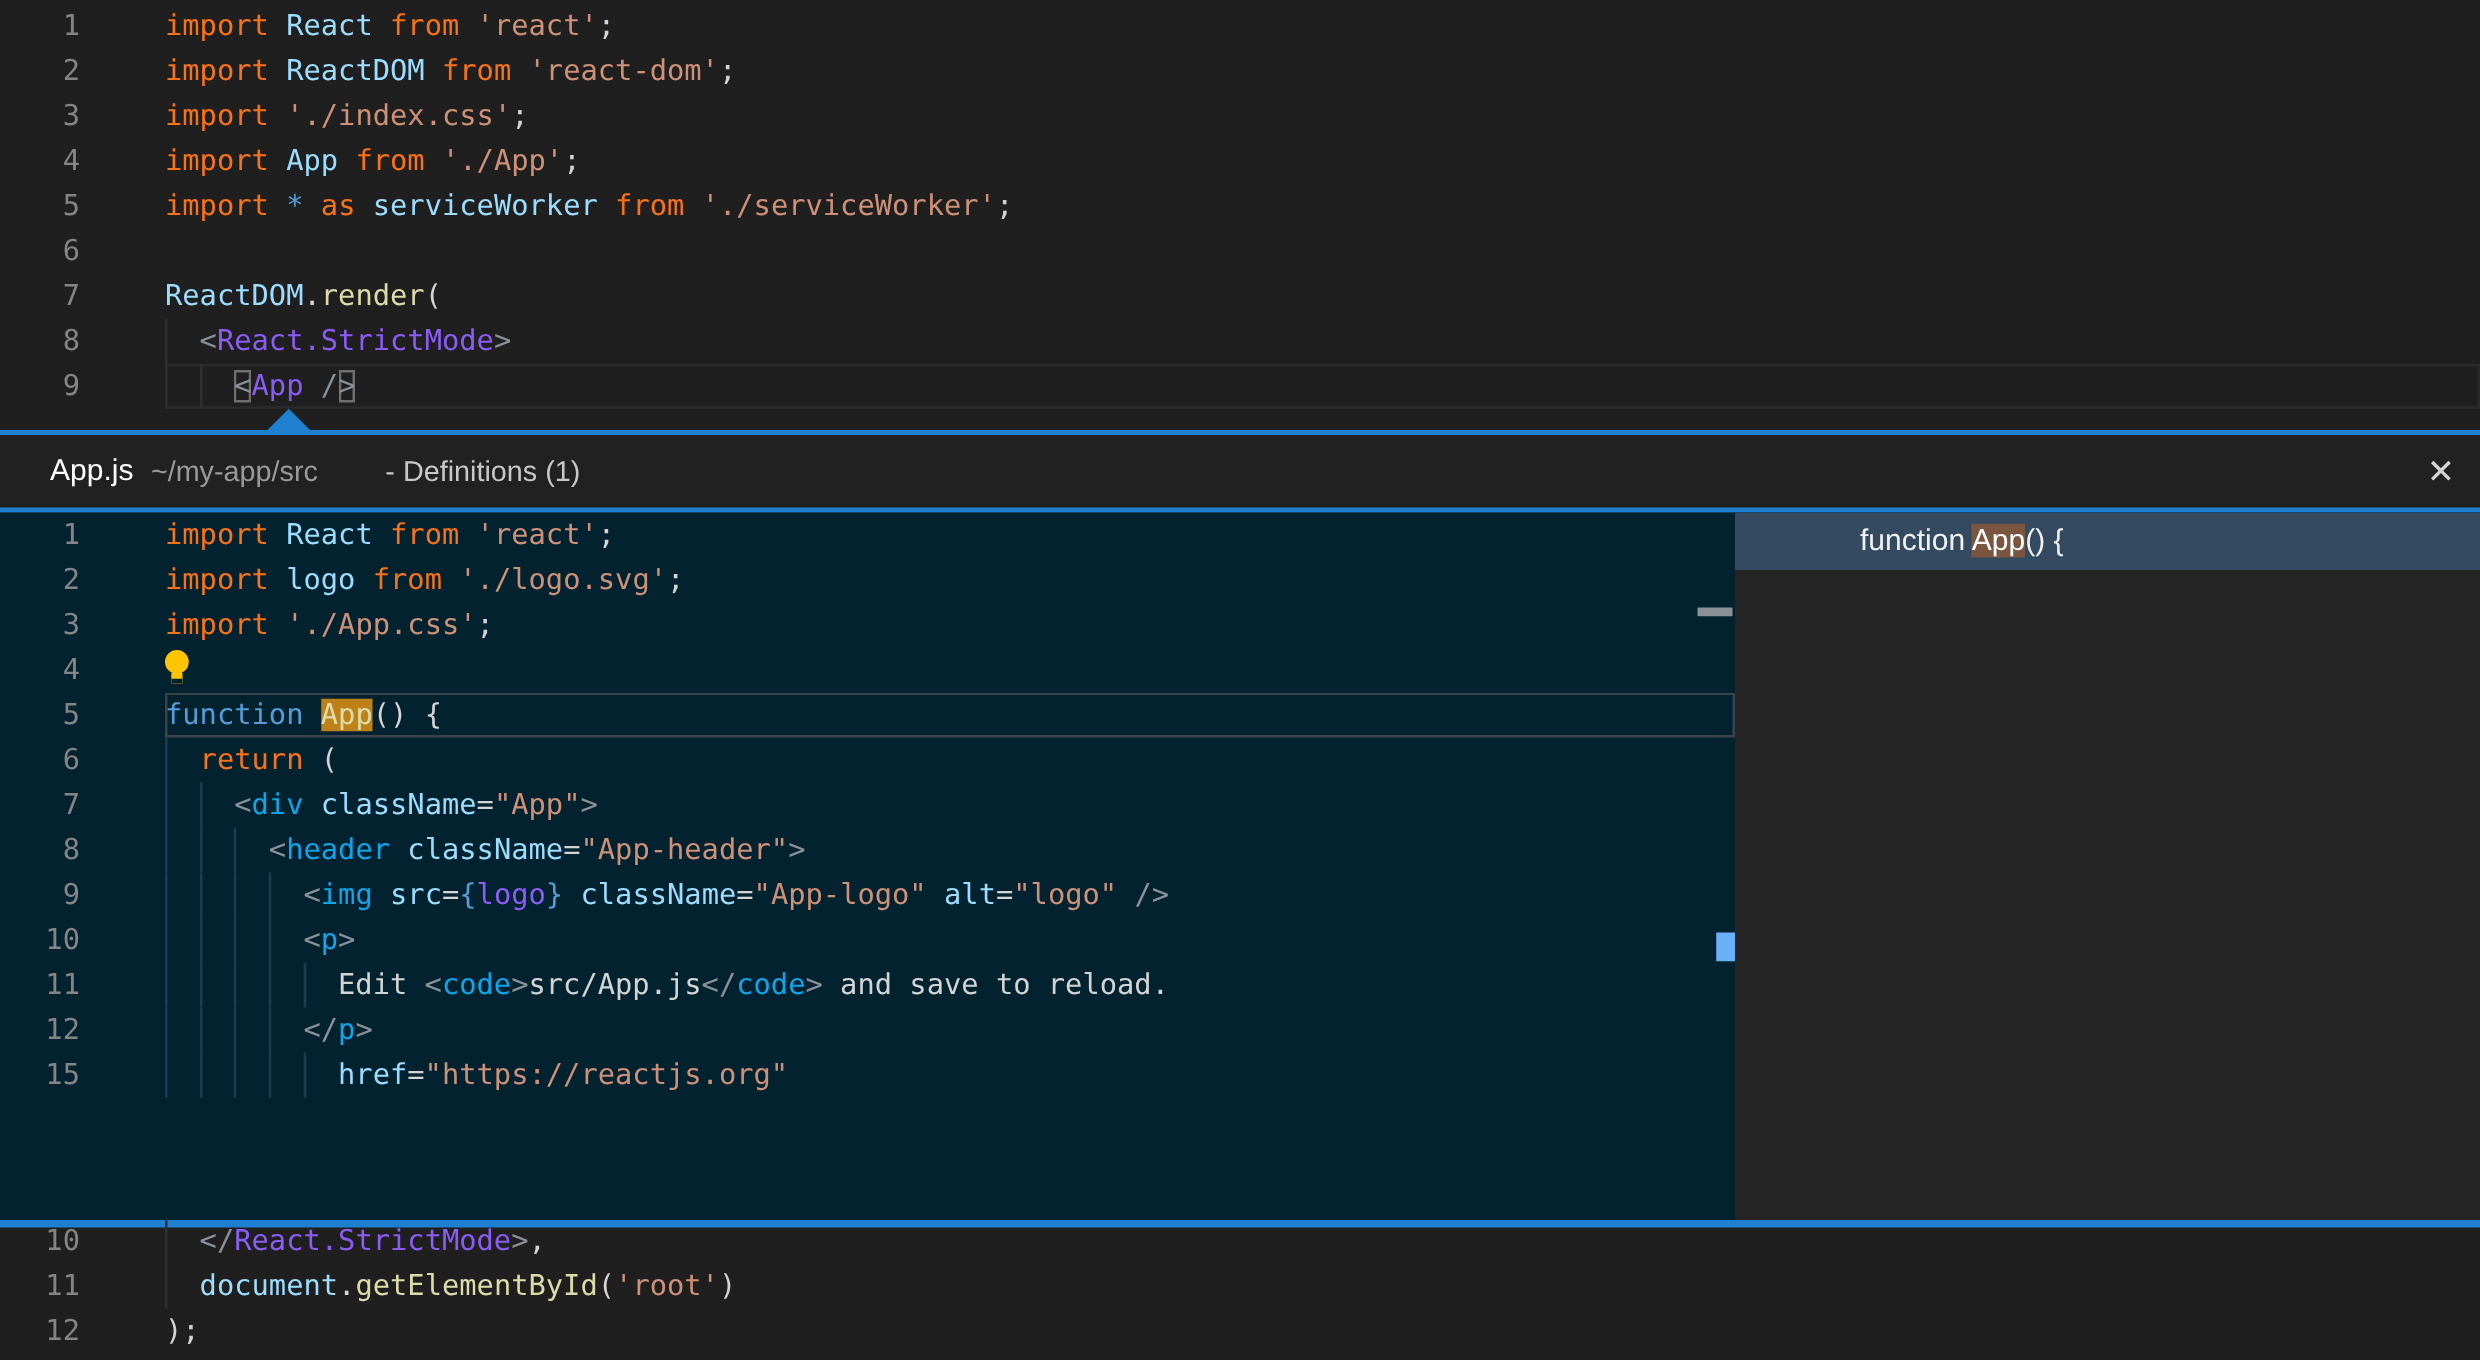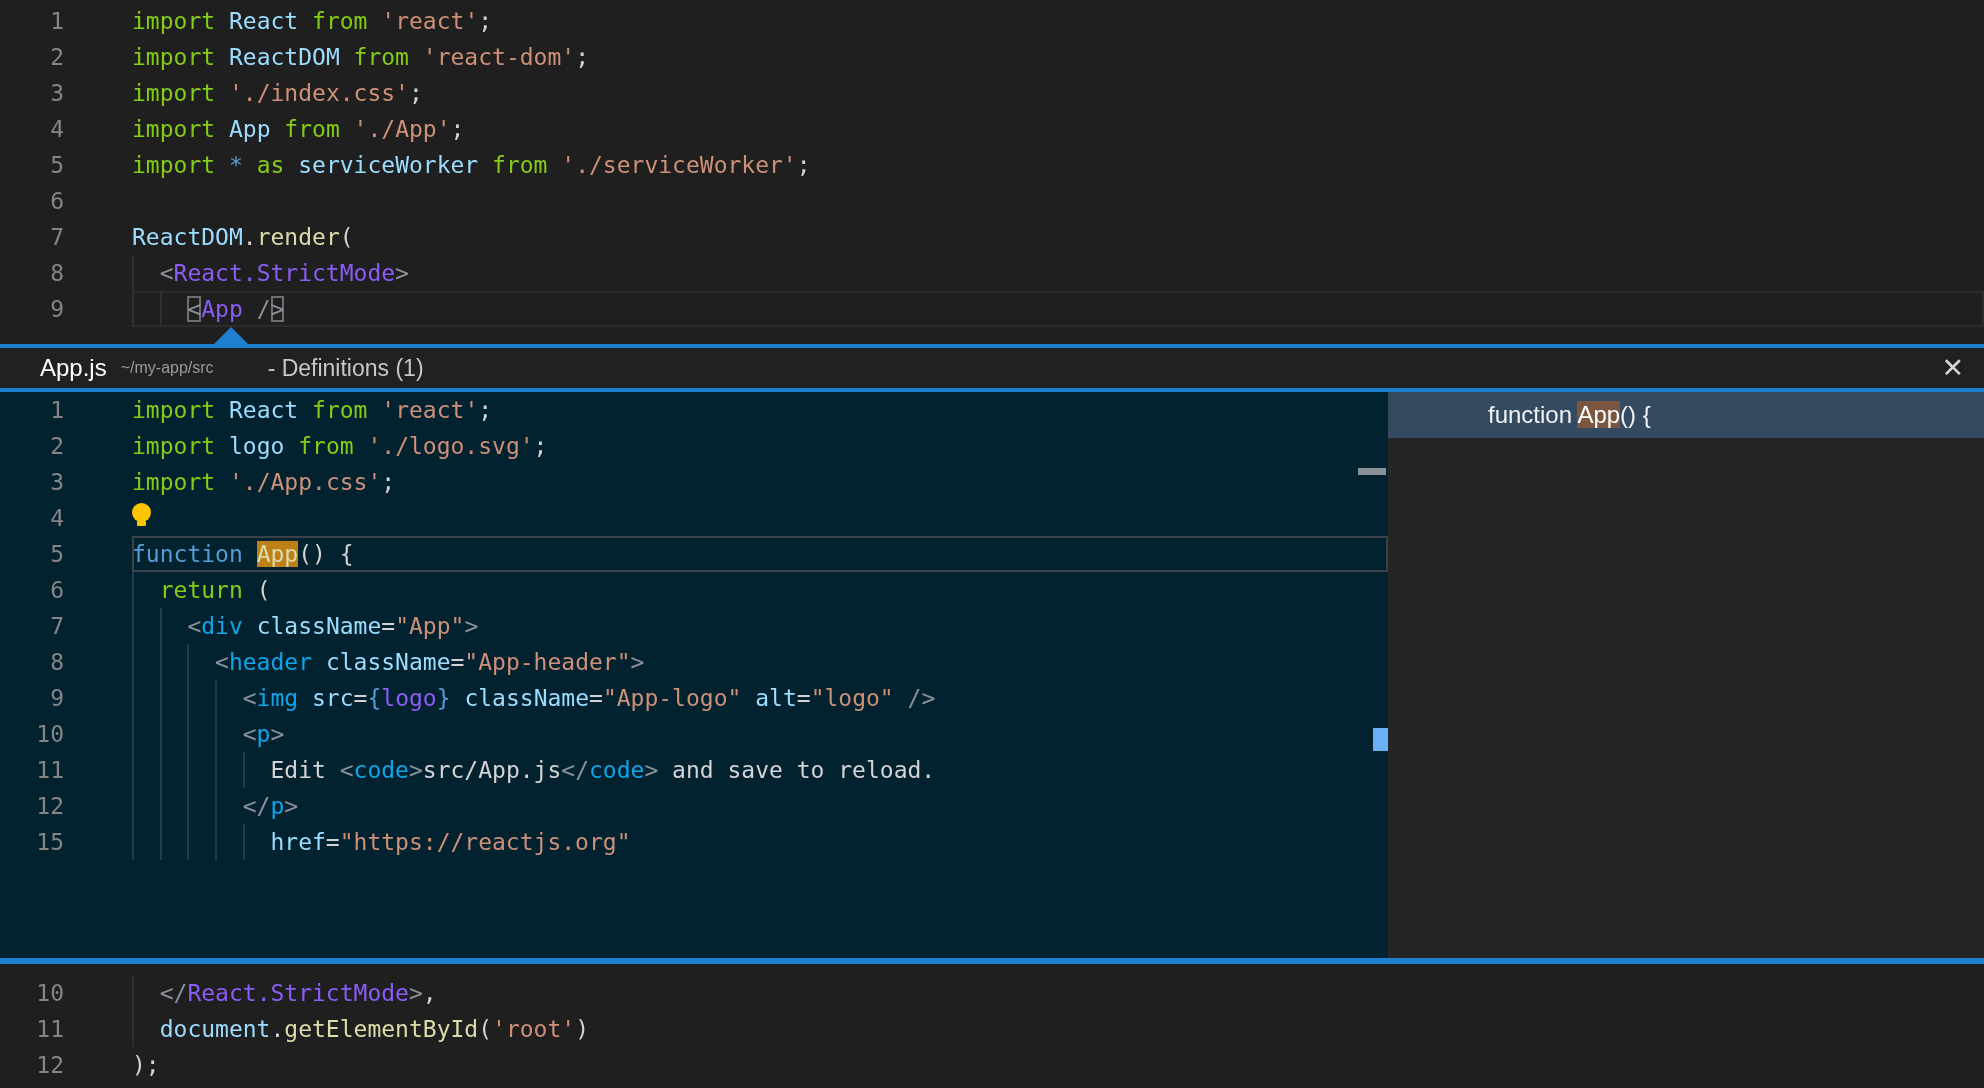--- a/index.html
+++ b/index.html
@@ -12,21 +12,21 @@
   }
 
   
   .code-area { position: absolute; left: 0; width: 1984px; }
   .line { display: flex; height: 36px; line-height: 36px; font-size: 23px; white-space: pre; }
   .ln { flex: 0 0 64px; width: 64px; text-align: right; color: #858585; user-select: none; }
   .lc { flex: 1; margin-left: 68px; position: relative; }
   .guide { display: inline-block; width: 2ch; height: 36px; vertical-align: top; border-left: 2px solid #2f2f2f; }
 
   
-  .tk-kw   { color: #84cc16; }
+  .tk-kw   { color: #f97316; }
   .tk-kwb  { color: #569CD6; }
   .tk-var  { color: #9CDCFE; }
   .tk-str  { color: #CE9178; }
   .tk-pln  { color: #D4D4D4; }
   .tk-pun  { color: #8a9199; }
   .tk-comp { color: #8b5cf6; }
   .tk-tag  { color: #0ea5e9; }
   .tk-fn   { color: #DCDCAA; }
   .tk-brc  { color: #569CD6; }
   .tk-link { }
@@ -34,27 +34,27 @@
   .tk-match{ background: #bd8118; }
 
   #top-editor { top: 3px; }
   #top-editor .line.current .lc { box-shadow: inset 0 0 0 2px #2b2b2b; }
   #bottom-editor { top: 964px; padding-top: 11px; }
 
   
   #peek { position: absolute; left: 0; top: 344px; width: 1984px; }
   .peek-border { height: 4px; background: #1f7fd0; }
   #peek-header {
-    height: 40px; background: #212121;
+    height: 58px; background: #212121;
     display: flex; align-items: center;
     padding-left: 40px; gap: 14px;
     font-family: "Liberation Sans", sans-serif;
   }
   #peek-title { color: #ffffff; font-size: 24px; }
-  #peek-path  { color: #9a9a9a; font-size: 16px; }
+  #peek-path  { color: #9a9a9a; font-size: 23px; }
   #peek-meta  { color: #c8c8c8; font-size: 23px; margin-left: 40px; }
   #peek-close {
     margin-left: auto; margin-right: 20px;
     color: #d4d4d4; font-size: 27px; line-height: 27px;
     cursor: pointer;
   }
   #peek-body { position: relative; height: 566px; display: flex; overflow: hidden; }
   #peek-code {
     width: 1388px; background: #032230; position: relative; overflow: hidden;
   }

